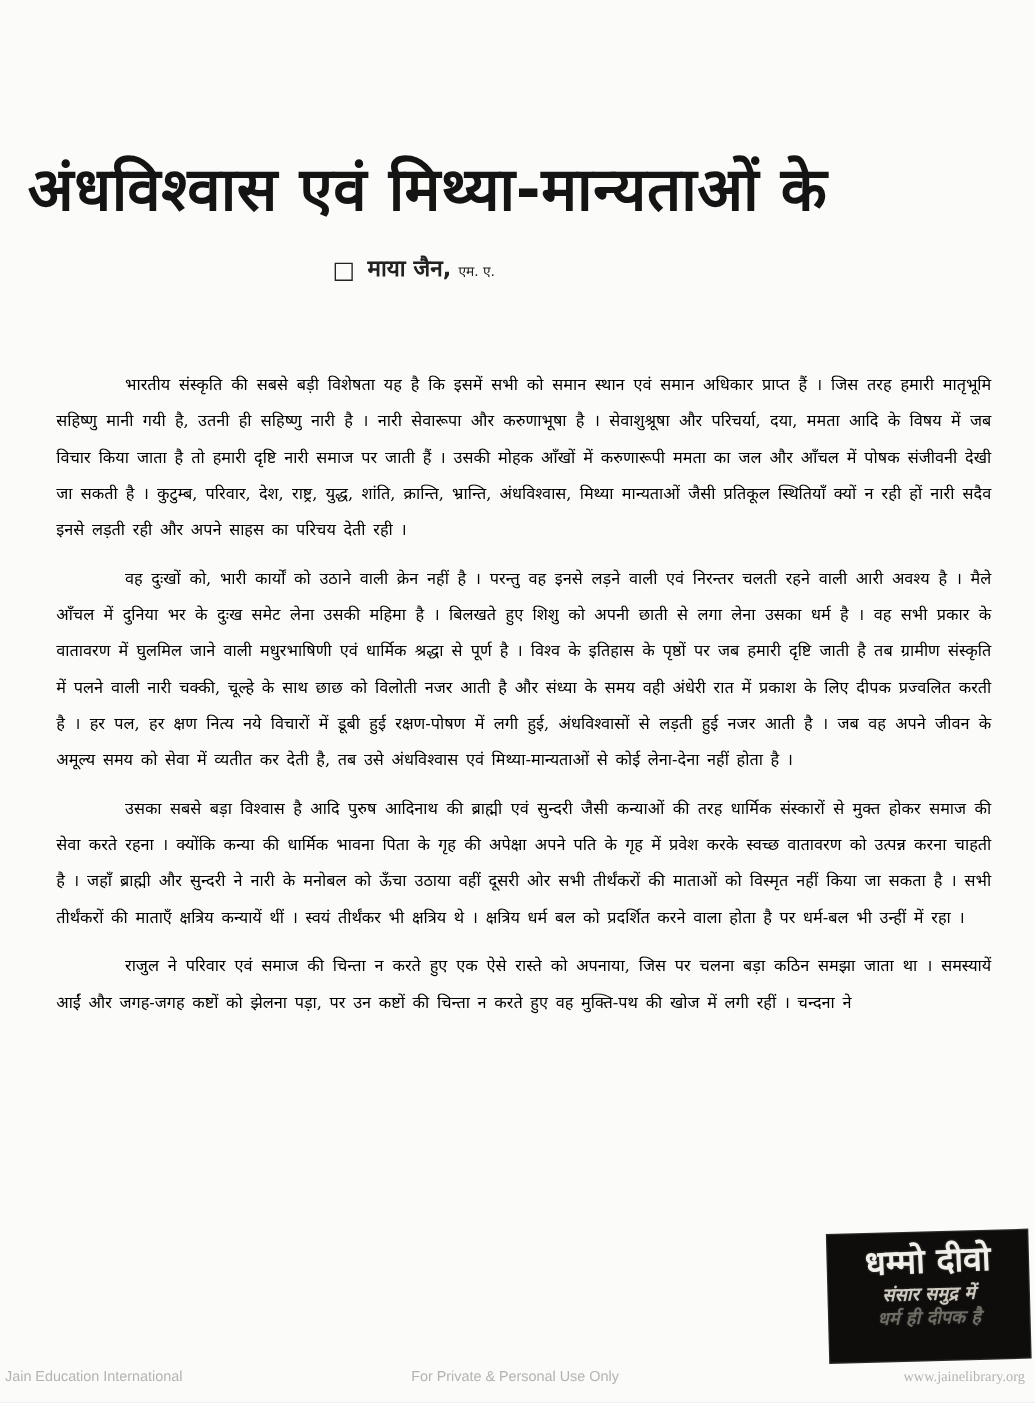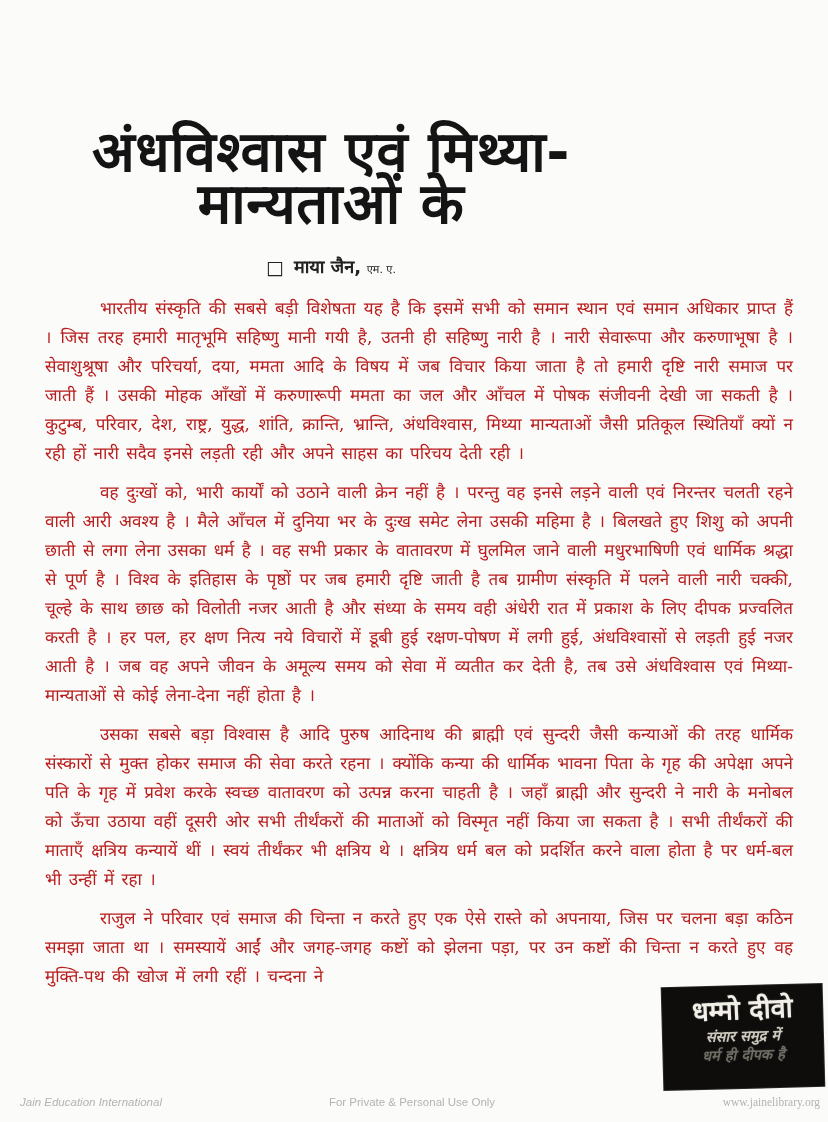--- a/index.html
+++ b/index.html
@@ -19,26 +19,27 @@
   }
   
   .title-block {
     position: absolute;
     top: 126px;
     left: 0;
     width: 662px;
     text-align: center;
   }
   .title-line {
-    font-size: 56px;
+    font-size: 48px;
     line-height: 52px;
     font-weight: bold;
     letter-spacing: 0.5px;
     color: #141414;
     font-family: "DejaVu Sans", "Liberation Sans", sans-serif;
+    text-align: right;
   }
   .author-line {
     margin-top: 24px;
     font-size: 18px;
     color: #222;
     font-family: "DejaVu Sans", "Liberation Sans", sans-serif;
   }
   .author-marker {
     display: inline-block;
     font-size: 19px;
@@ -55,25 +56,25 @@
   }
   
   .body-text {
     position: absolute;
     top: 294px;
     left: 45px;
     width: 748px;
   }
   .body-text p {
     margin: 0 0 10px 0;
-    font-size: 17px;
+    font-size: 13px;
     line-height: 29px;
     text-align: justify;
     text-indent: 55px;
-    color: #b91c1c;
+    color: #000000;
     word-spacing: 2px;
   }
   
   .stamp {
     position: absolute;
     left: 663px;
     top: 986px;
     width: 160px;
     height: 102px;
     background: #0e0d0b;
@@ -114,21 +115,21 @@
   .footer {
     position: absolute;
     left: 0;
     right: 0;
     bottom: 10px;
     height: 16px;
     font-family: "Liberation Sans", "DejaVu Sans", sans-serif;
     font-size: 11.5px;
     color: #b3b3b3;
   }
-  .footer-left  { position: absolute; left: 20px; font-style: italic; }
+  .footer-left  { position: absolute; left: 4px; }
   .footer-center{ position: absolute; left: 0; right: 4px; text-align: center; }
   .footer-right { position: absolute; right: 8px; font-family: Liberation Serif, serif; }
 </style>
 </head>
 <body>
 
 <div class="sheet">
 
   <div class="title-block">
     <div class="title-line">अंधविश्वास एवं मिथ्या-मान्यताओं के</div>

